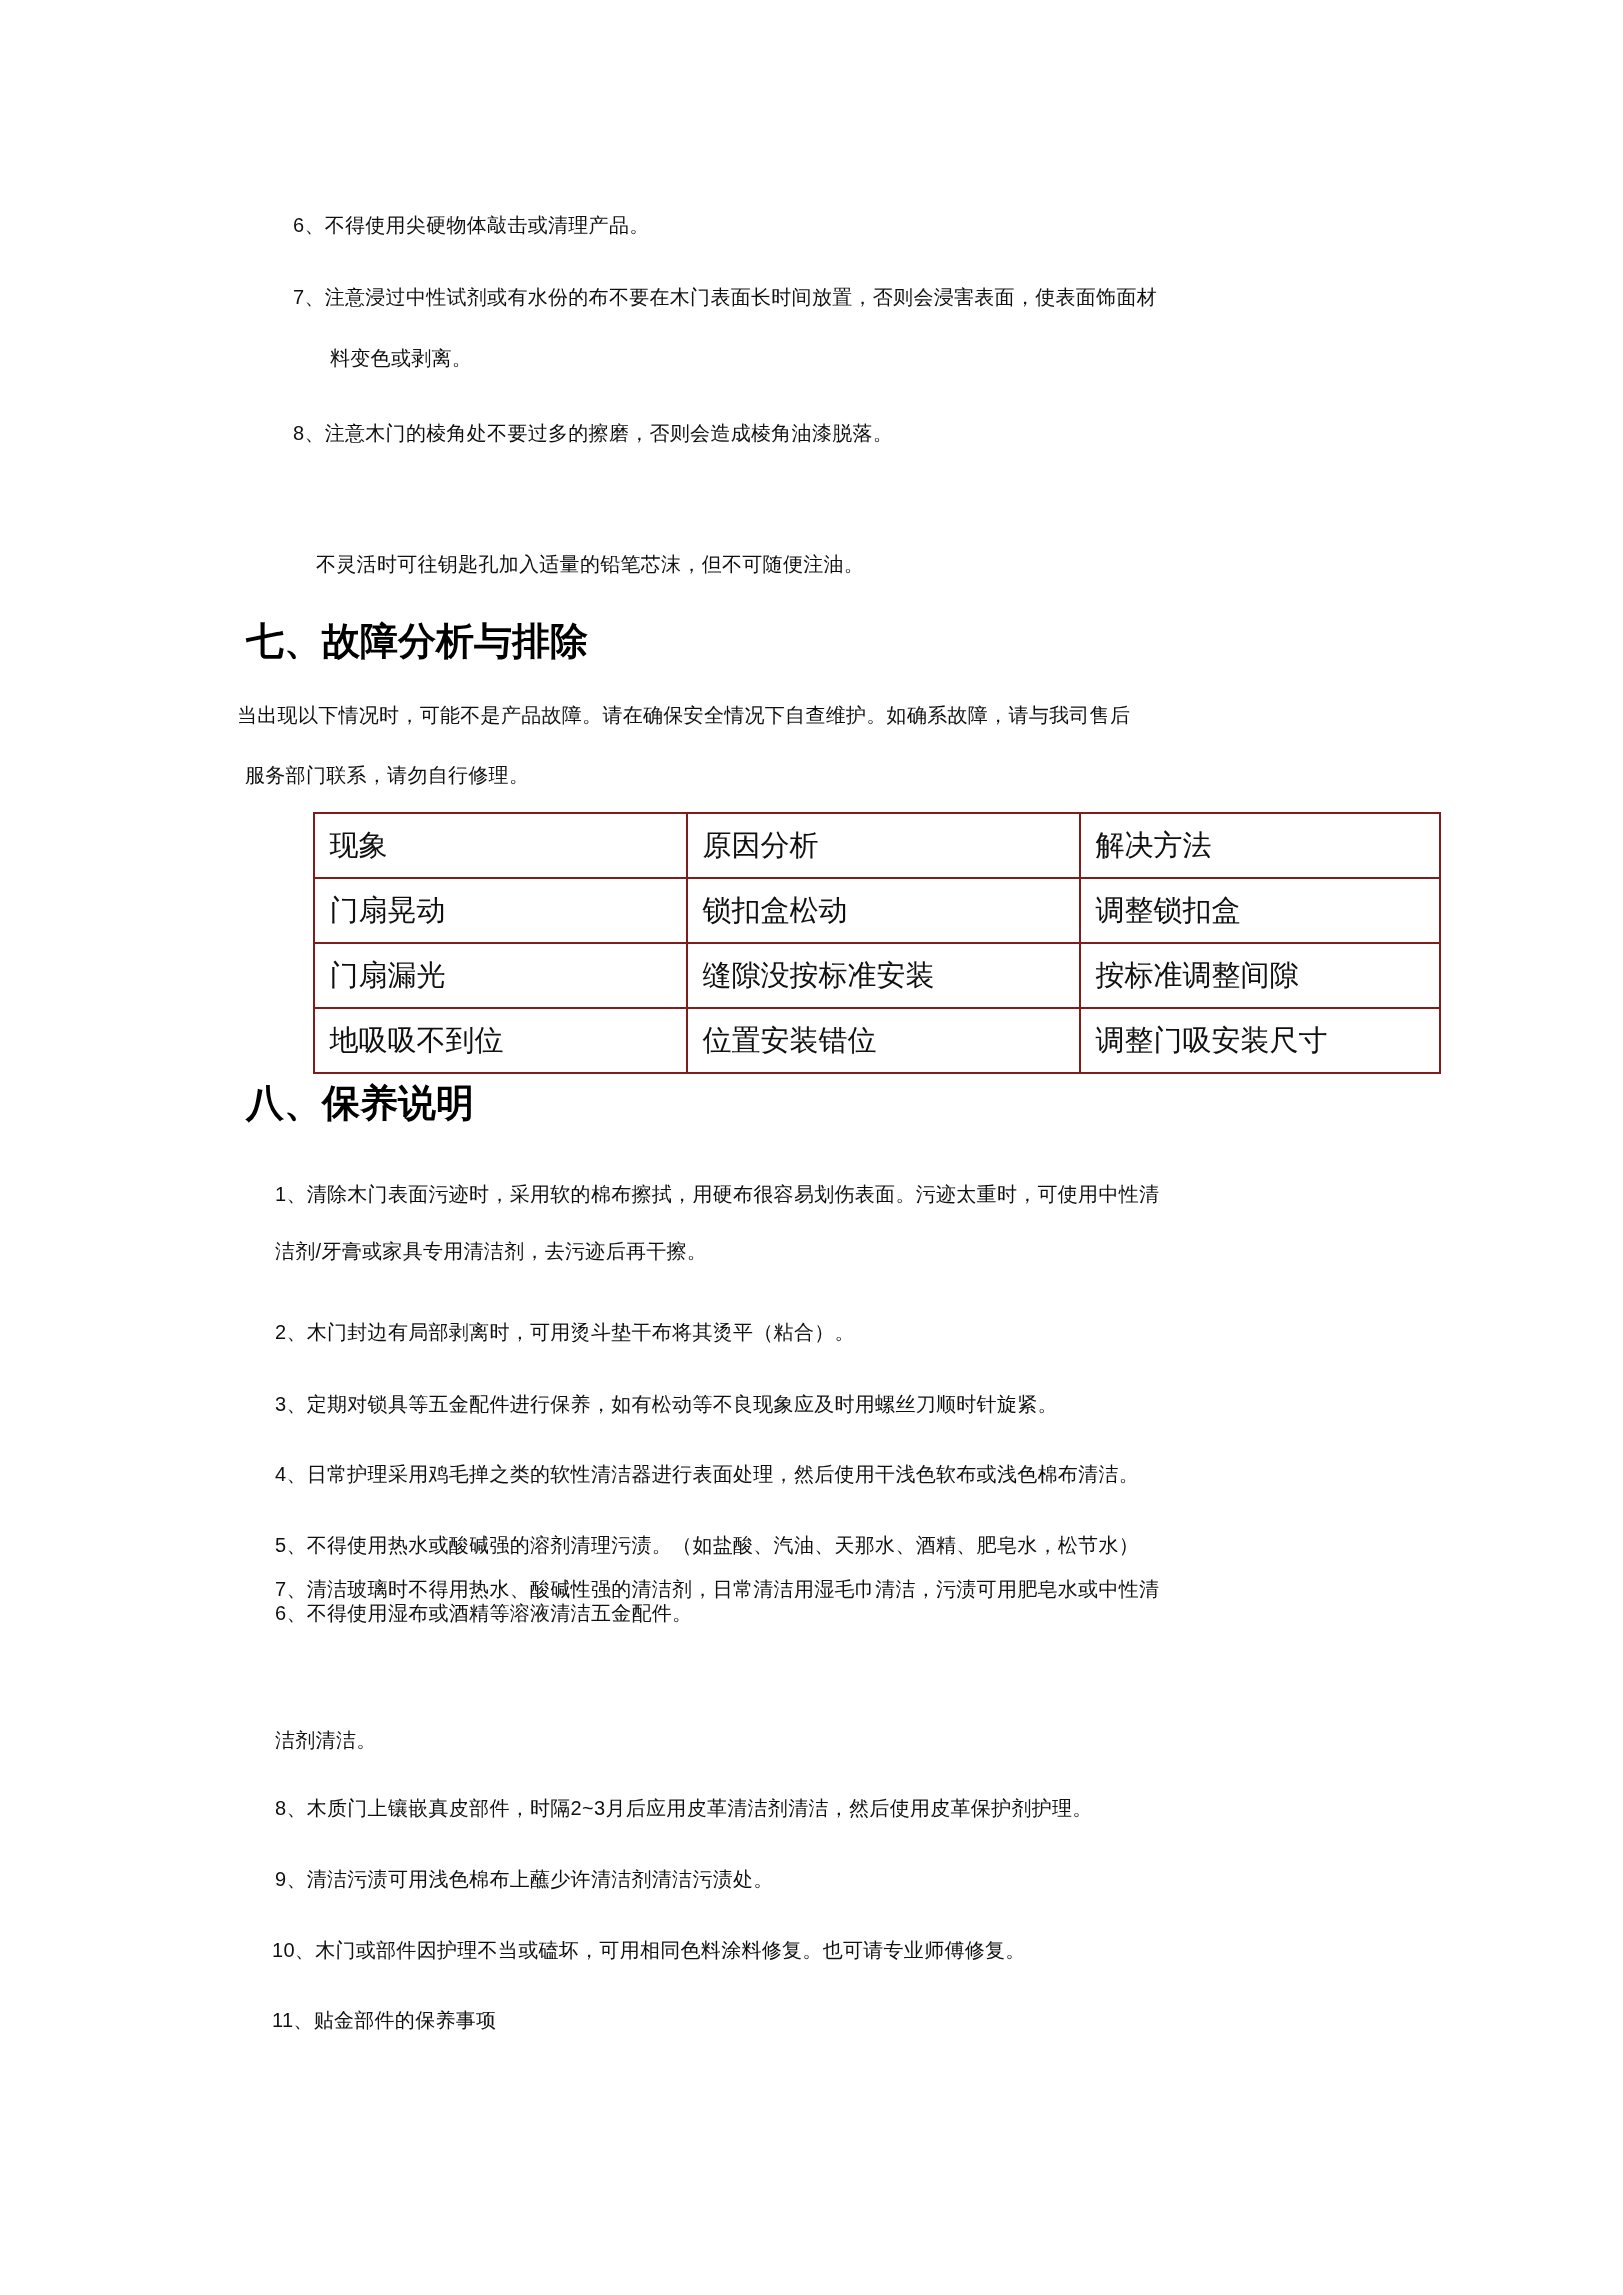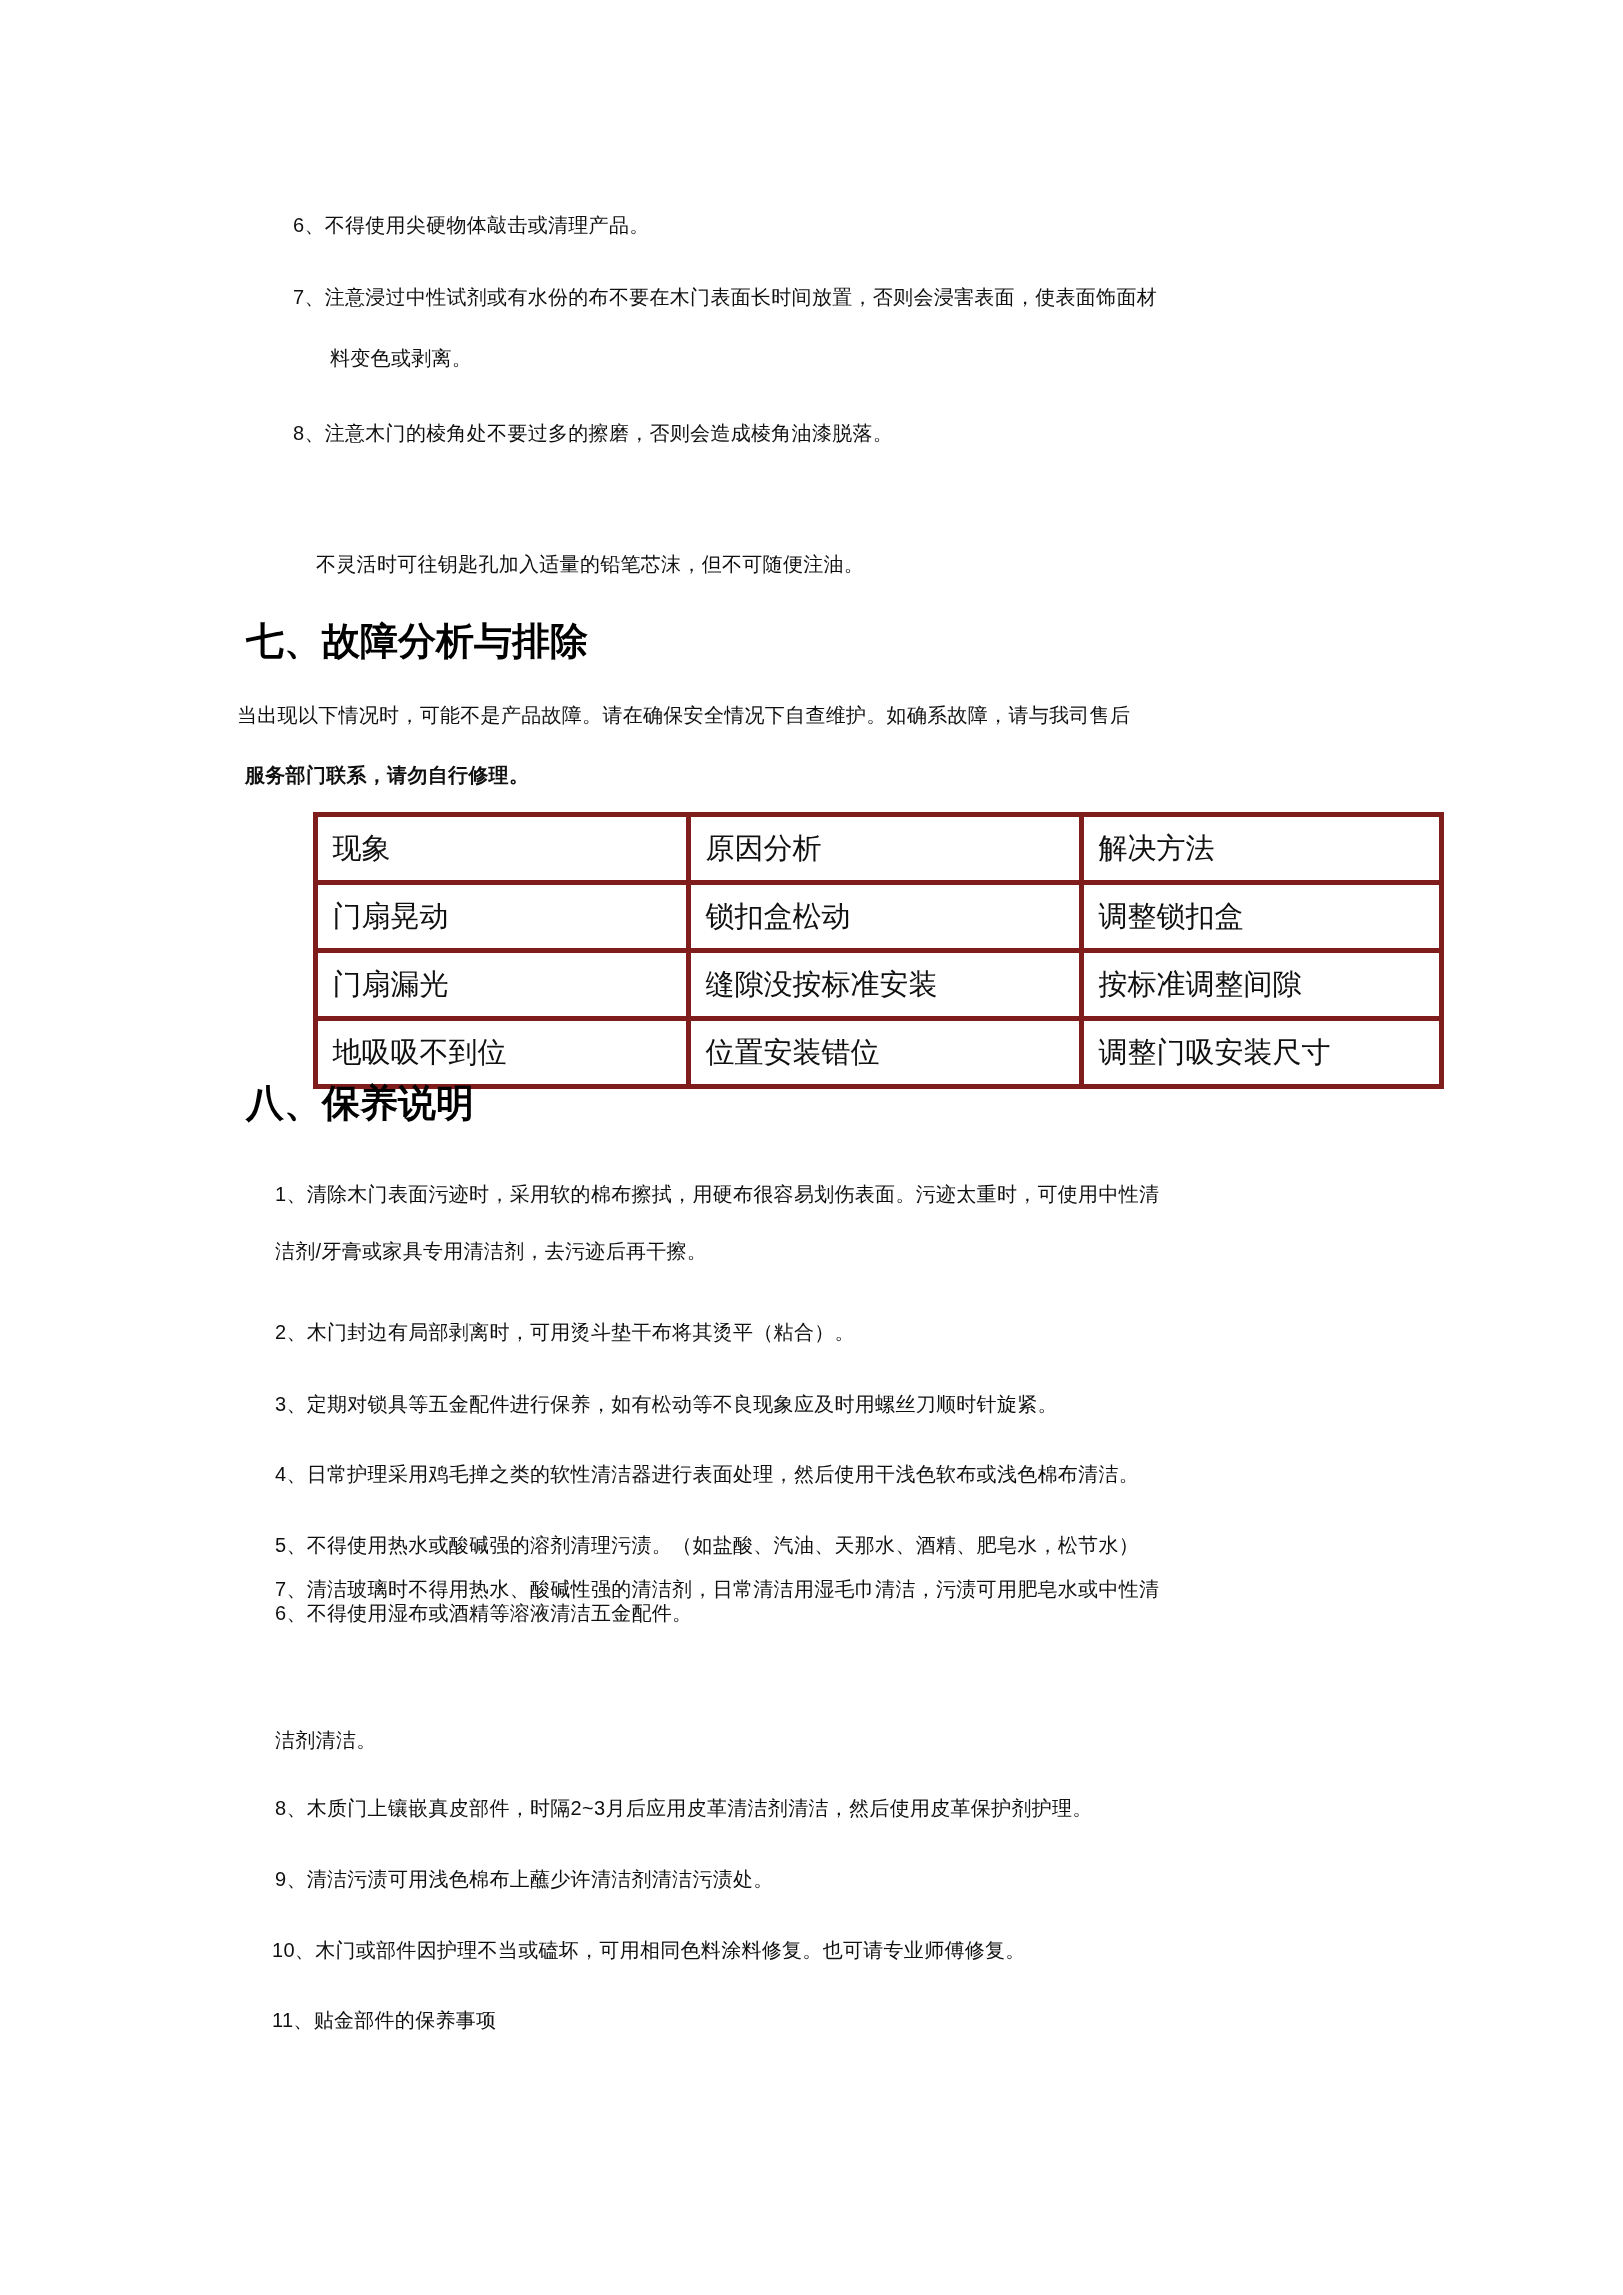--- a/index.html
+++ b/index.html
@@ -29,21 +29,21 @@
   }
   .fault-table {
     position:absolute;
     left:313px;
     top:812px;
     border-collapse:collapse;
     table-layout:fixed;
     width:1126px;
   }
   .fault-table td {
-    border:5px solid #7f1d1d;
+    border:2px solid #7f1d1d;
     height:63px;
     padding:0 3.9px 0 14.4px;
     font-size:29px;
     line-height:31px;
     vertical-align:middle;
     white-space:nowrap;
     overflow:hidden;
   }
 </style>
 </head>
@@ -52,21 +52,21 @@
 <div class="page">
 
   <div class="ln" style="left:293px; top:211px;">6、不得使用尖硬物体敲击或清理产品。</div>
   <div class="ln" style="left:293px; top:283px;">7、注意浸过中性试剂或有水份的布不要在木门表面长时间放置，否则会浸害表面，使表面饰面材</div>
   <div class="ln" style="left:330px; top:344px;">料变色或剥离。</div>
   <div class="ln" style="left:293px; top:419px;">8、注意木门的棱角处不要过多的擦磨，否则会造成棱角油漆脱落。</div>
   <div class="ln" style="left:316px; top:550px;">不灵活时可往钥匙孔加入适量的铅笔芯沫，但不可随便注油。</div>
 
   <div class="hd" style="left:246px; top:622px;">七、故障分析与排除</div>
   <div class="ln" style="left:237px; top:701px;">当出现以下情况时，可能不是产品故障。请在确保安全情况下自查维护。如确系故障，请与我司售后</div>
-  <div class="ln" style="left:245px; top:761px;font-weight:bold;">服务部门联系，请勿自行修理。</div>
+  <div class="ln" style="left:245px; top:761px;">服务部门联系，请勿自行修理。</div>
 
   <table class="fault-table">
     <colgroup>
       <col style="width:373px">
       <col style="width:393px">
       <col style="width:360px">
     </colgroup>
     <tbody>
         <tr>
       <td>现象</td>

